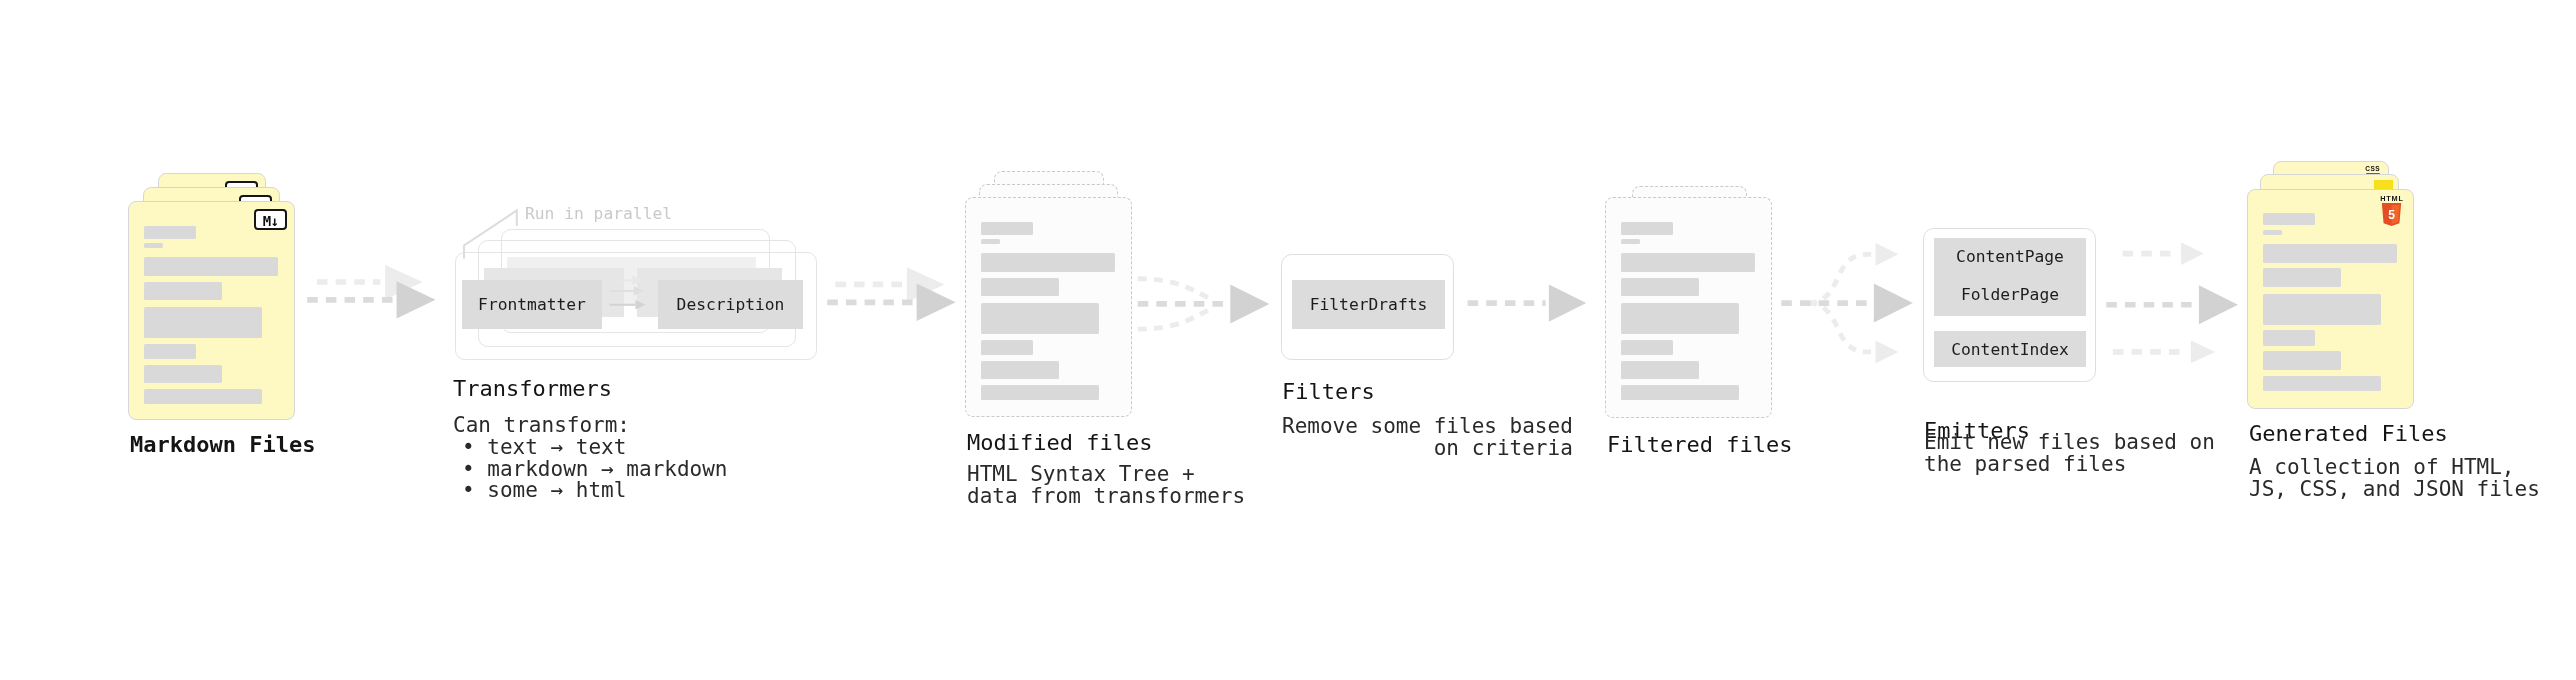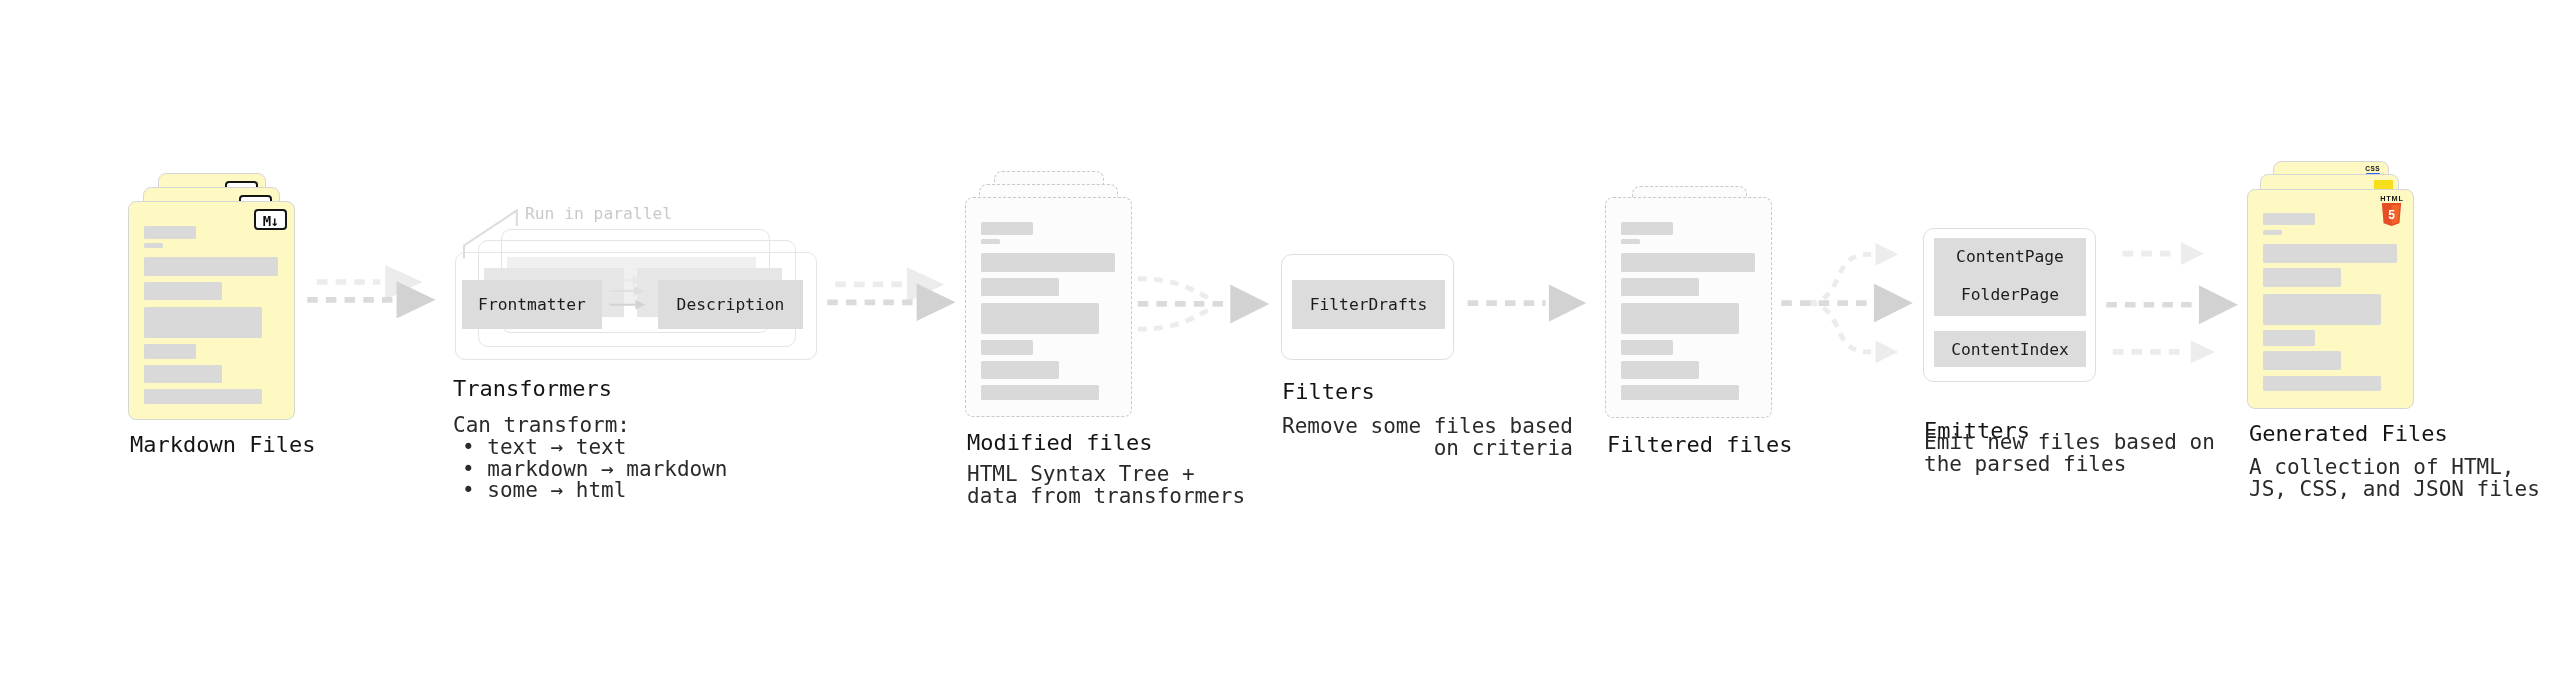--- a/index.html
+++ b/index.html
@@ -80,21 +80,21 @@
         <div class="bar b1"></div>
           <div class="bar b2"></div>
           <div class="bar b3"></div>
           <div class="bar b4"></div>
         <div class="bar b5"></div>
           <div class="bar b6"></div>
           <div class="bar b7"></div>
           <div class="bar b8"></div>
       </div>
     </div>
-    <div class="label" style="left:130px;top:432px;">Markdown Files</div>
+    <div class="label" style="left:130px;top:432px;font-weight:bold;">Markdown Files</div>
   </div>
 
   <div>
     <div class="tbox" style="left:501px;top:229px;width:269px;height:104px;"></div>
     <div class="tbox" style="left:478px;top:240px;width:318px;height:107px;"></div>
     <div class="pill ghost2" style="left:507px;top:257px;width:140px;height:49px;"></div>
     <div class="pill ghost2" style="left:611px;top:257px;width:145px;height:49px;"></div>
     <div class="pill ghost1" style="left:484px;top:268px;width:140px;height:49px;"></div>
     <div class="pill ghost1" style="left:637px;top:268px;width:145px;height:49px;"></div>
     <div class="tbox" style="left:455px;top:252px;width:362px;height:108px;"></div>

